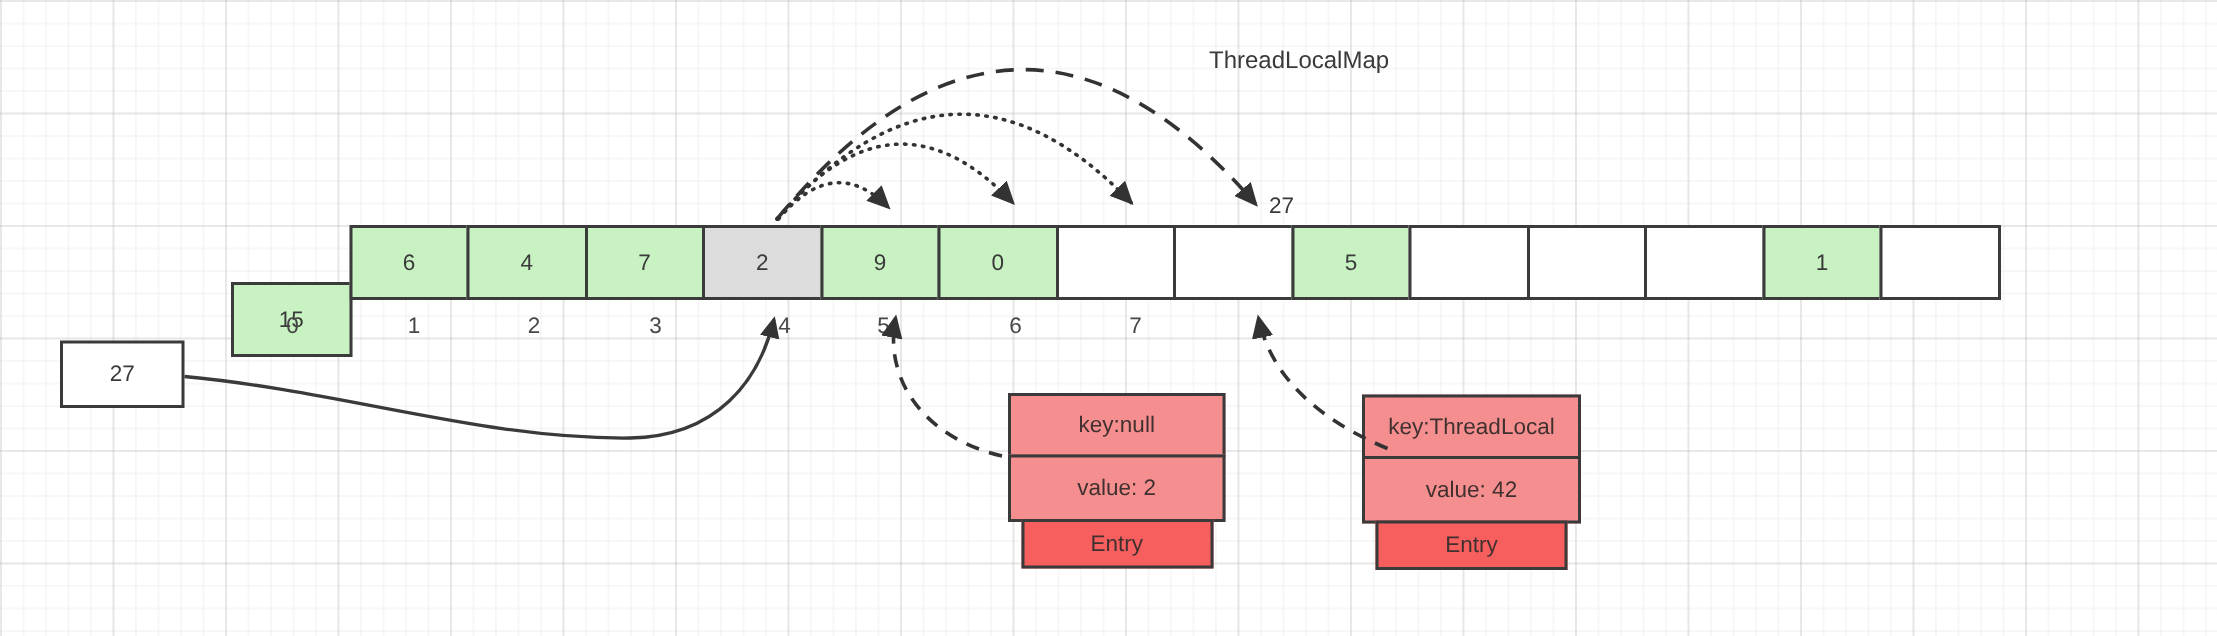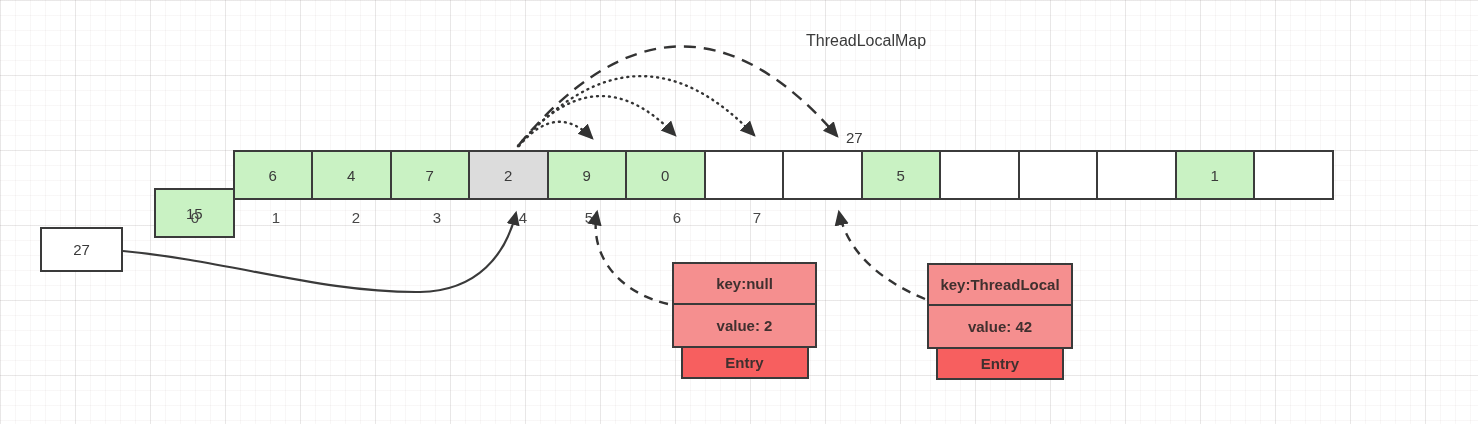--- a/index.html
+++ b/index.html
@@ -24,31 +24,31 @@
   .fill-green{background:#c9f2c3;}
   .fill-gray{background:#dcdcdc;}
   .fill-white{background:#ffffff;}
   .idx{position:absolute;top:209px;transform:translateX(-50%);font-size:15px;color:#474747;}
   .hash-label{position:absolute;left:846px;top:129px;font-size:15px;color:#3a3a3a;}
   .value-box{
     position:absolute;left:40px;top:227px;width:83px;height:45px;box-sizing:border-box;
     border:2px solid #3a3a3a;background:#fff;display:flex;align-items:center;justify-content:center;
     font-size:15px;
   }
-  .entry{position:absolute;font-weight:bold;}
+  .entry{position:absolute;}
   .entry .row{
     box-sizing:border-box;border:2px solid #3a3a3a;display:flex;align-items:center;justify-content:center;
     font-size:15px;color:#40302f;
   }
   .entry .row.key{height:43px;background:#f58f8f;}
   .entry .row.val{height:45px;background:#f58f8f;margin-top:-2px;}
   .entry .row.footer{height:33px;background:#f75f5f;margin:-2px auto 0 auto;}
   .entry-left{left:672px;top:262px;width:145px;}
   .entry-left .footer{width:128px;}
-  .entry-right{left:927px;top:263px;width:146px;border-radius:28px;}
+  .entry-right{left:908px;top:263px;width:146px;border-radius:28px;}
   .entry-right .footer{width:128px;}
   svg.overlay{position:absolute;left:0;top:0;pointer-events:none;}
 </style>
 </head>
 <body>
 
 <div class="canvas">
 
   <div class="title">ThreadLocalMap</div>
 

